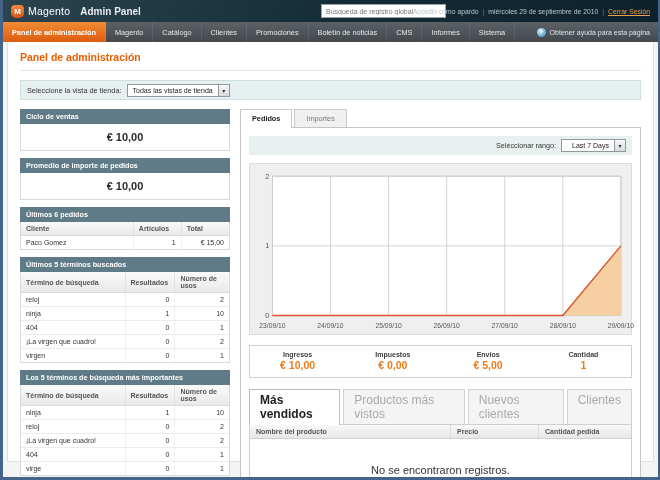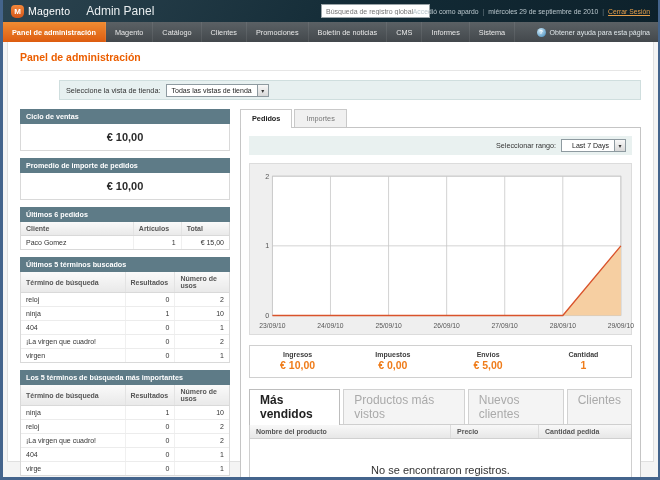--- a/index.html
+++ b/index.html
@@ -8,22 +8,22 @@
             border-bottom:3px solid #44648c; background:#f4f4f4; overflow:hidden; }
 
   
   .topbar { height:22px; background:linear-gradient(120deg,#2c4450 0%,#132b36 55%,#0d212b 100%);
             display:flex; align-items:center; padding:0 8px; position:relative; }
   .brand { display:flex; align-items:center; gap:4px; }
   .logo-badge { width:13px; height:13px; background:linear-gradient(#f4883a,#d4551a); color:#fff;
                 font-size:8px; font-weight:bold; display:flex; align-items:center; justify-content:center;
                 border-radius:4px 4px 5px 5px; }
   .brand-name { color:#fff; font-size:10.5px; font-weight:normal; letter-spacing:0.2px; }
-  .brand-suffix { color:#e8edef; font-size:12px; font-weight:normal; margin-left:12px; }
-  .global-search { position:absolute; left:318px; top:4px; width:109px; height:14px; border:1px solid #9aa4a8;
+  .brand-suffix { color:#e8edef; font-size:10px; font-weight:bold; margin-left:6px; }
+  .global-search { position:absolute; left:318px; top:4px; width:125px; height:14px; border:1px solid #9aa4a8;
                    font-size:7px; padding:0 4px; color:#555; background:#fff; font-family:inherit; }
   .session { position:absolute; right:8px; top:0; height:22px; display:flex; align-items:center; gap:4px;
              font-size:6.8px; color:#b9c6cc; }
   .session .sep { color:#6c7d85; }
   .logout { color:#e8a04a; text-decoration:underline; cursor:pointer; }
 
   
   .nav { height:20px; background:linear-gradient(#5b6165,#43484c); display:flex; align-items:stretch;
          font-size:7.3px; color:#e8e8e8; position:relative; }
   .nav-item { display:flex; align-items:center; padding:0 9px; cursor:pointer; border-right:1px solid rgba(255,255,255,0.08); }
@@ -33,21 +33,21 @@
   .help-icon { width:9px; height:9px; border-radius:50%; background:radial-gradient(circle at 35% 30%,#cfe9f7,#3d86b8);
                color:#fff; font-size:6px; display:flex; align-items:center; justify-content:center; font-weight:bold; }
 
   
   .content { margin:0 4px; background:#fff; border:1px solid #e0e0e0; border-top:none;
              padding:9px 12px 12px; height:420px; }
   .page-title { color:#eb5e00; font-size:10.5px; font-weight:bold; }
   .title-divider { border:none; border-top:1px solid #e6e6e6; margin:7px 0 9px; }
 
   .store-bar { background:#e7f0f0; border:1px solid #cfdede; height:20px; display:flex; align-items:center;
-               gap:5px; padding:0 6px; font-size:7.3px; color:#333; margin-bottom:9px;margin-left:39px; }
+               gap:5px; padding:0 6px; font-size:7.3px; color:#333; margin-bottom:9px; }
   .select { display:inline-flex; align-items:center; background:#fff; border:1px solid #8e9aa0; height:13px;
             font-size:7px; color:#222; cursor:pointer; }
   .select-value { padding:0 5px; white-space:nowrap; }
   .select-arrow { width:11px; height:100%; border-left:1px solid #8e9aa0; background:linear-gradient(#f8f8f8,#d8d8d8);
                   display:flex; align-items:center; justify-content:center; font-size:6px; color:#333; }
 
   .main { display:flex; gap:10px; }
   .col-left { width:210px; flex:none; }
   .col-right { flex:1; min-width:0; }
 

